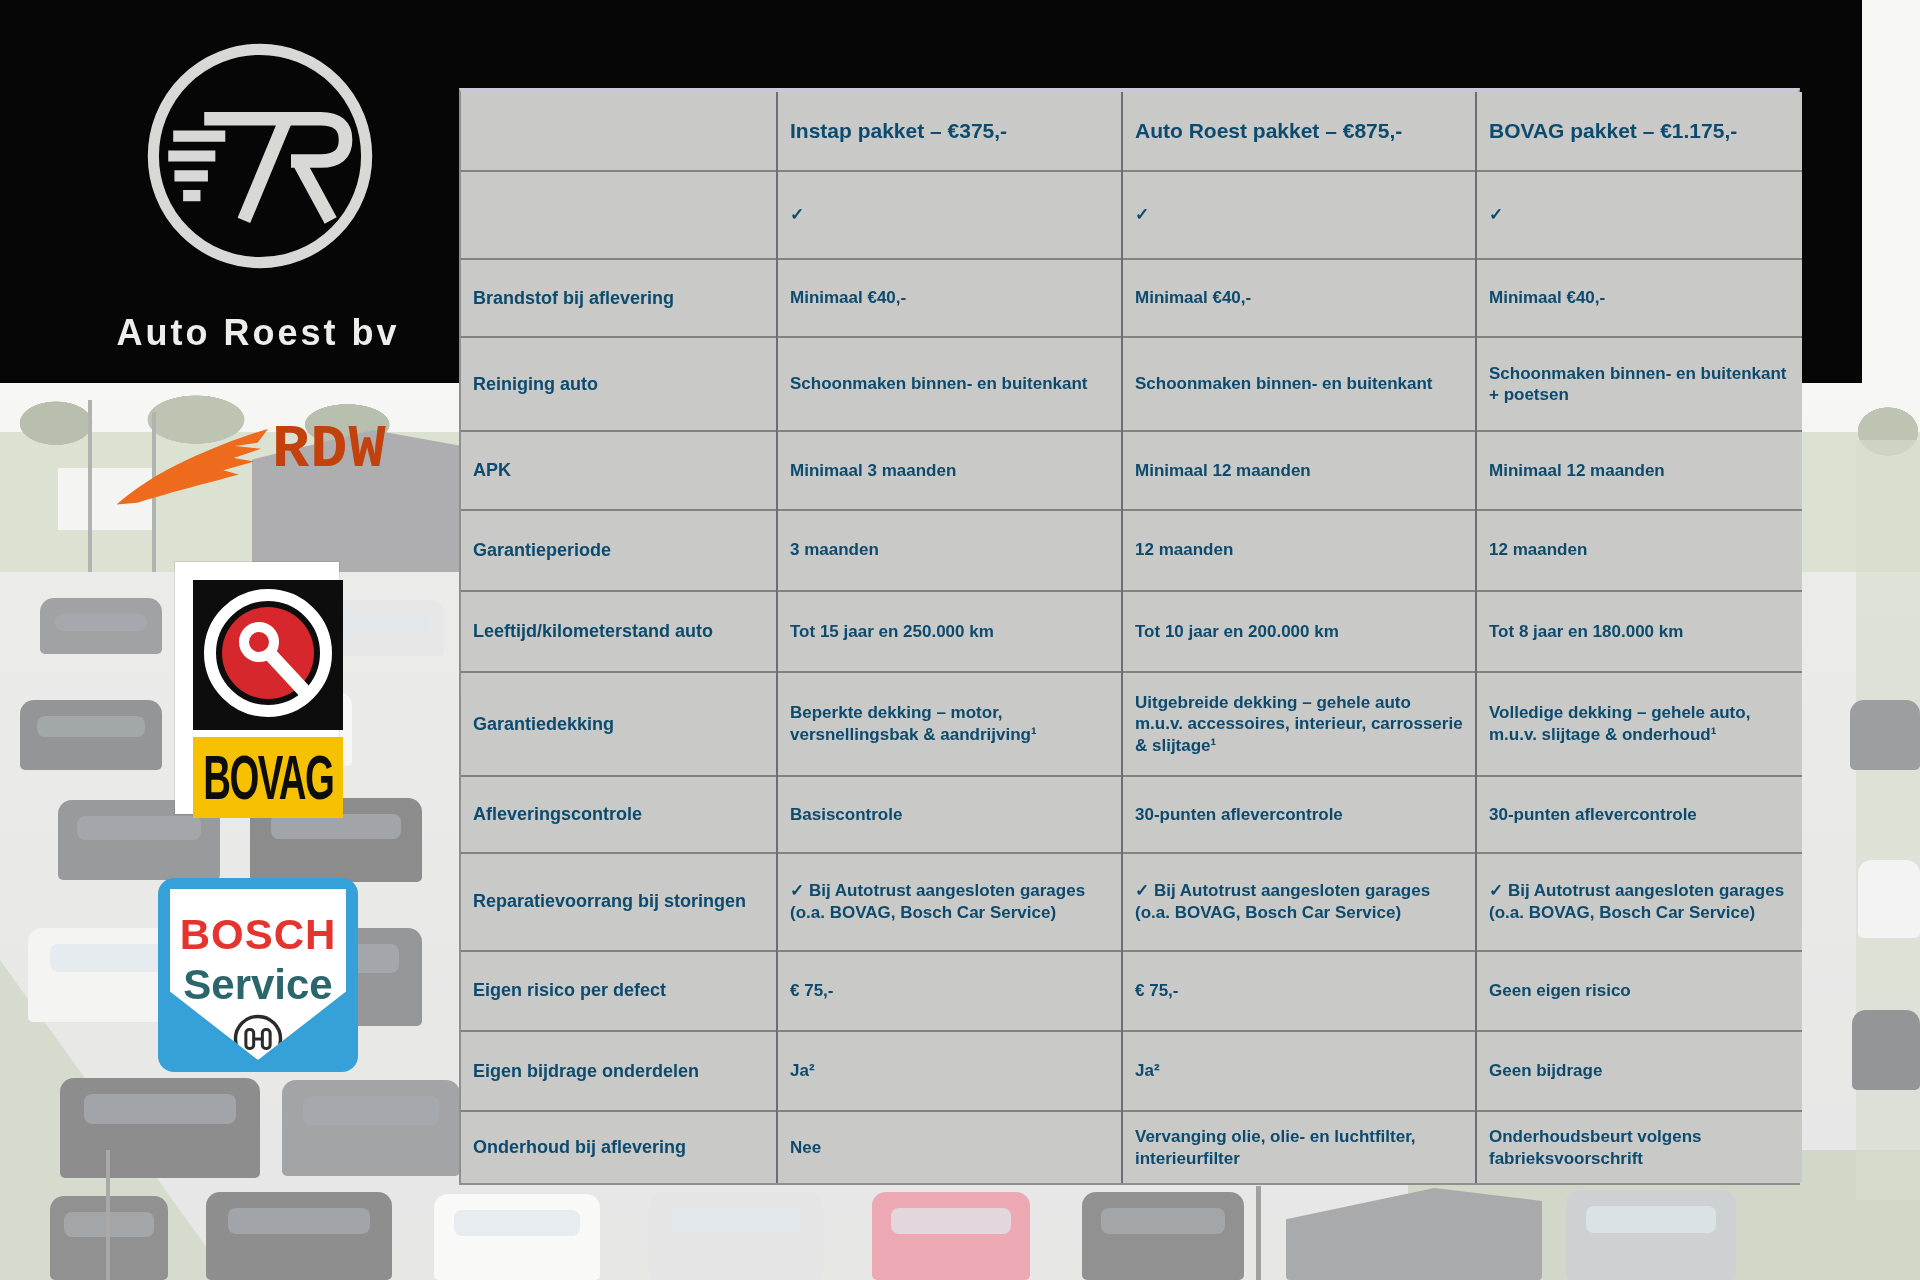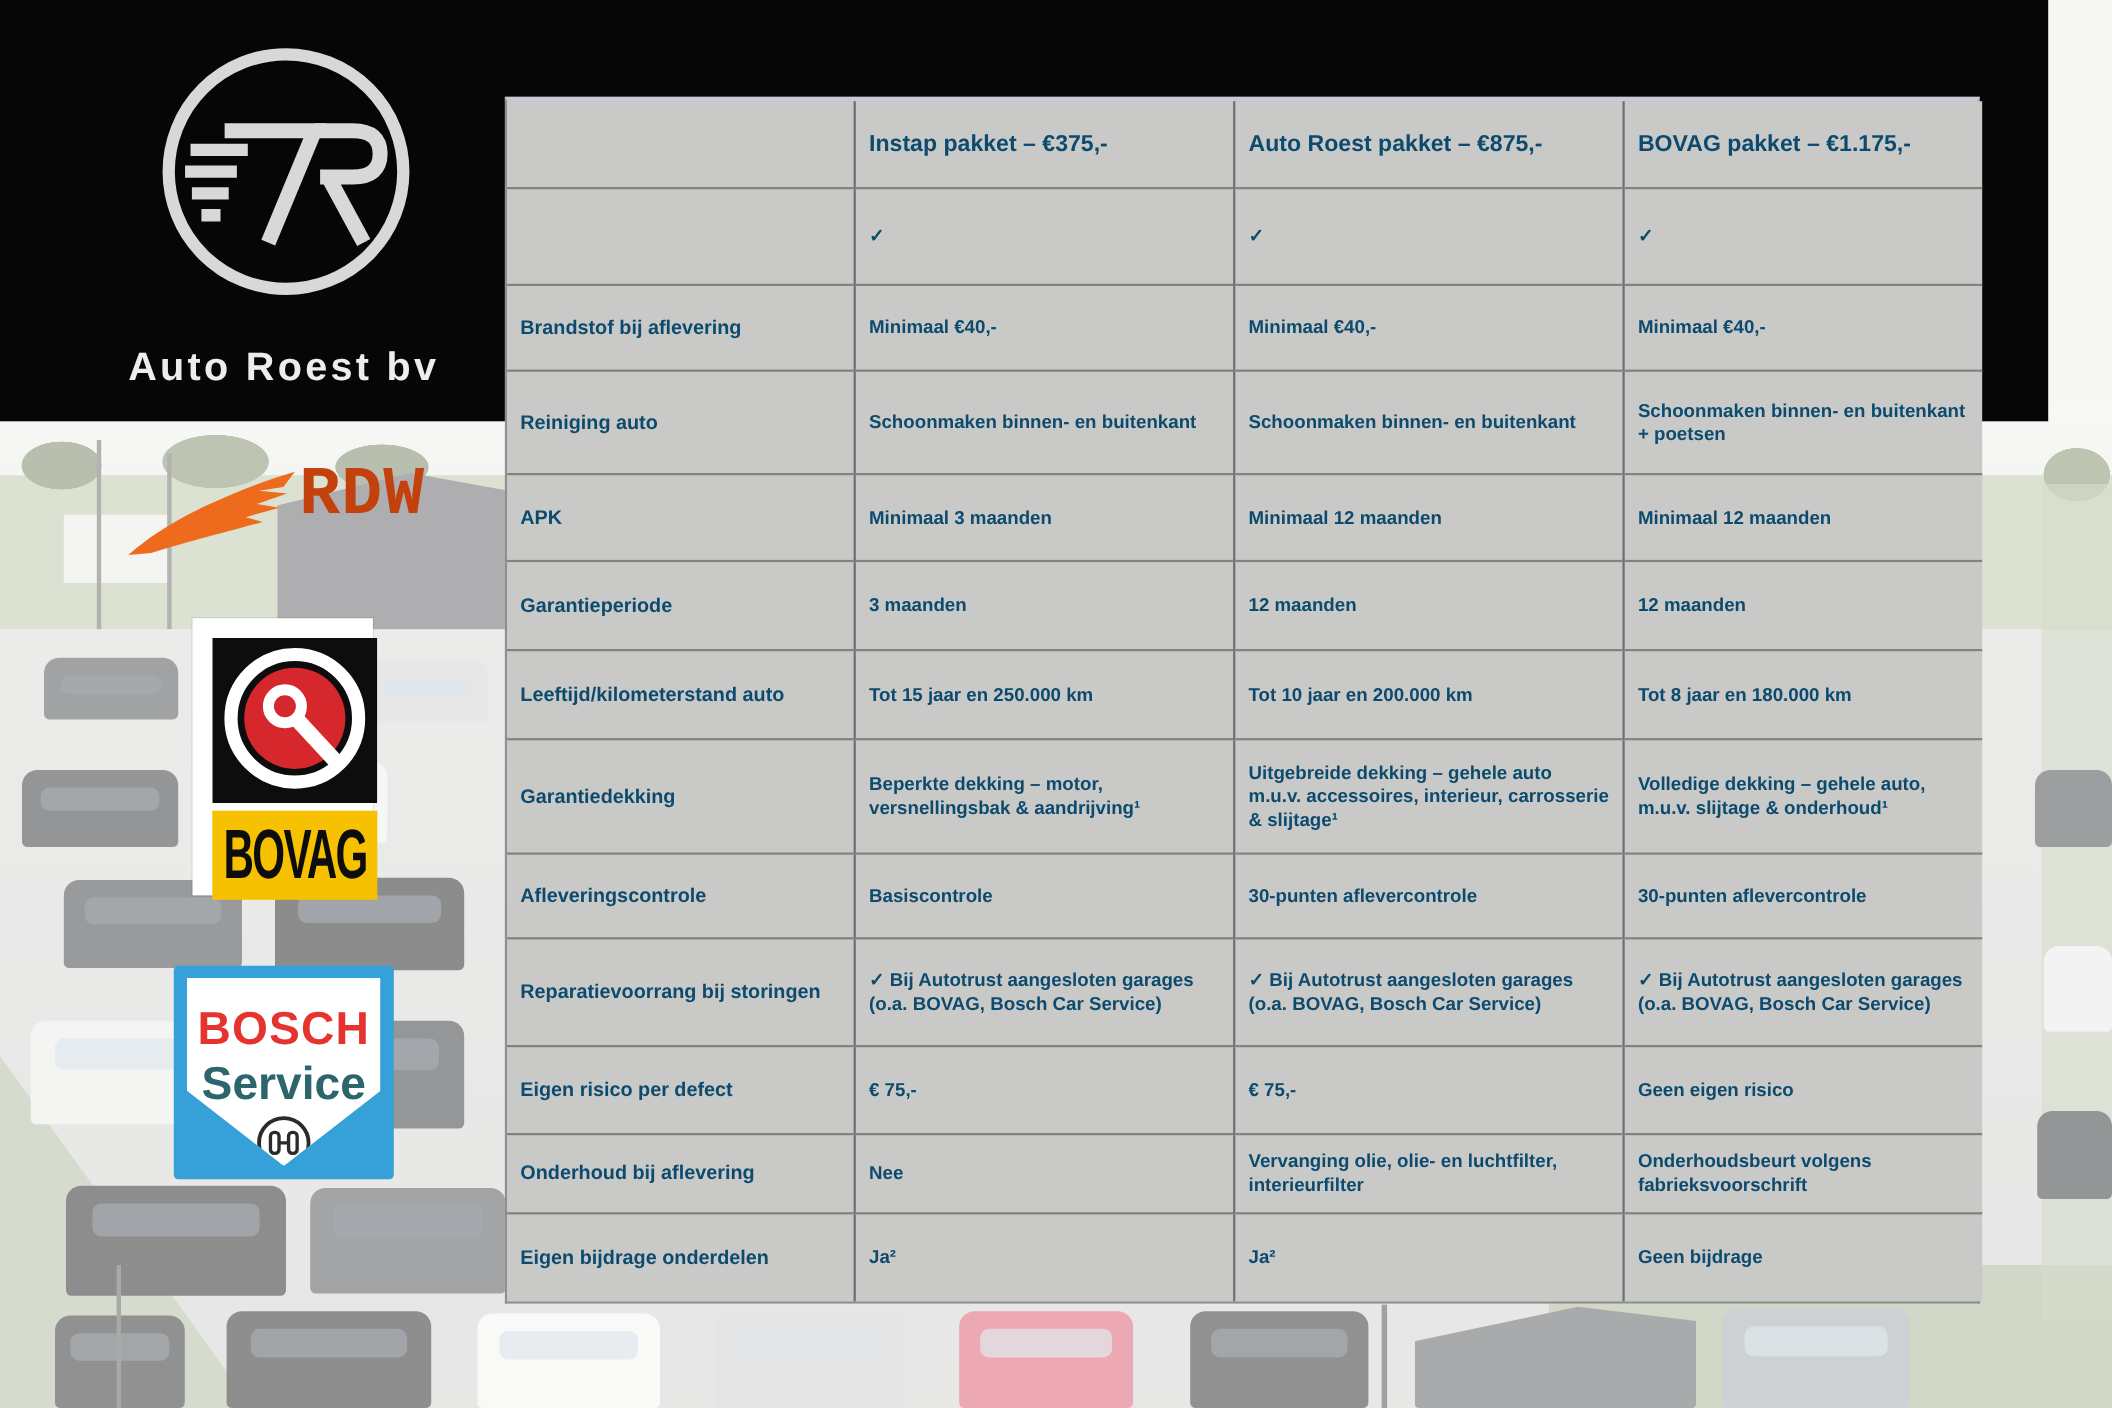--- a/index.html
+++ b/index.html
@@ -53,21 +53,21 @@
   .bovag{position:absolute;left:175px;top:562px;width:164px;height:252px;background:#fff;
          box-sizing:border-box;padding:18px;box-shadow:0 0 0 1px rgba(0,0,0,.08);}
   .bovag-top{width:150px;height:150px;}
   .bovag-bottom{width:150px;height:81px;margin-top:7px;background:#f6c100;
                 display:flex;align-items:center;justify-content:center;overflow:hidden;}
   .bovag-word{font-size:48px;font-weight:bold;color:#0d0d0d;letter-spacing:-2px;
               transform:scale(.8,1.32);transform-origin:center;}
 
   
   .bosch{position:absolute;left:158px;top:878px;width:200px;height:194px;background:#35a1d8;
-         border-radius:4px;}
+         border-radius:16px;}
   .bosch-shield{position:absolute;left:12px;top:11px;right:12px;bottom:12px;background:#fff;
                 clip-path:polygon(0 0,100% 0,100% 60%,50% 100%,0 60%);text-align:center;}
   .bosch-word{margin-top:22px;font-size:42px;font-weight:bold;color:#e5332e;letter-spacing:1px;}
   .bosch-service{margin-top:2px;font-size:42px;font-weight:bold;color:#2c666d;}
   .bosch-shield svg{margin-top:4px;}
 
   
   .table-wrap{position:absolute;left:459px;top:88px;width:1341px;height:1097px;
               background:#c9c9c7;box-sizing:border-box;
               border:2px solid #8f8f8f;border-top:4px solid #cdc6d6;}
@@ -286,29 +286,29 @@
         <td class="val">✓ Bij Autotrust aangesloten garages (o.a. BOVAG, Bosch Car Service)</td>
         <td class="val">✓ Bij Autotrust aangesloten garages (o.a. BOVAG, Bosch Car Service)</td>
         <td class="val">✓ Bij Autotrust aangesloten garages (o.a. BOVAG, Bosch Car Service)</td>
       </tr>
       <tr style="height:75px">
         <td class="lbl">Eigen risico per defect</td>
         <td class="val">€ 75,-</td>
         <td class="val">€ 75,-</td>
         <td class="val">Geen eigen risico</td>
       </tr>
+      <tr style="height:75px">
+        <td class="lbl">Eigen bijdrage onderdelen</td>
+        <td class="val">Ja²</td>
+        <td class="val">Ja²</td>
+        <td class="val">Geen bijdrage</td>
+      </tr>
       <tr style="height:67px">
         <td class="lbl">Onderhoud bij aflevering</td>
         <td class="val">Nee</td>
         <td class="val">Vervanging olie, olie- en luchtfilter, interieurfilter</td>
         <td class="val">Onderhoudsbeurt volgens fabrieksvoorschrift</td>
       </tr>
-      <tr style="height:75px">
-        <td class="lbl">Eigen bijdrage onderdelen</td>
-        <td class="val">Ja²</td>
-        <td class="val">Ja²</td>
-        <td class="val">Geen bijdrage</td>
-      </tr>
     </tbody>
       </table>
   </div>
 
 </div>
 
 </body></html>

